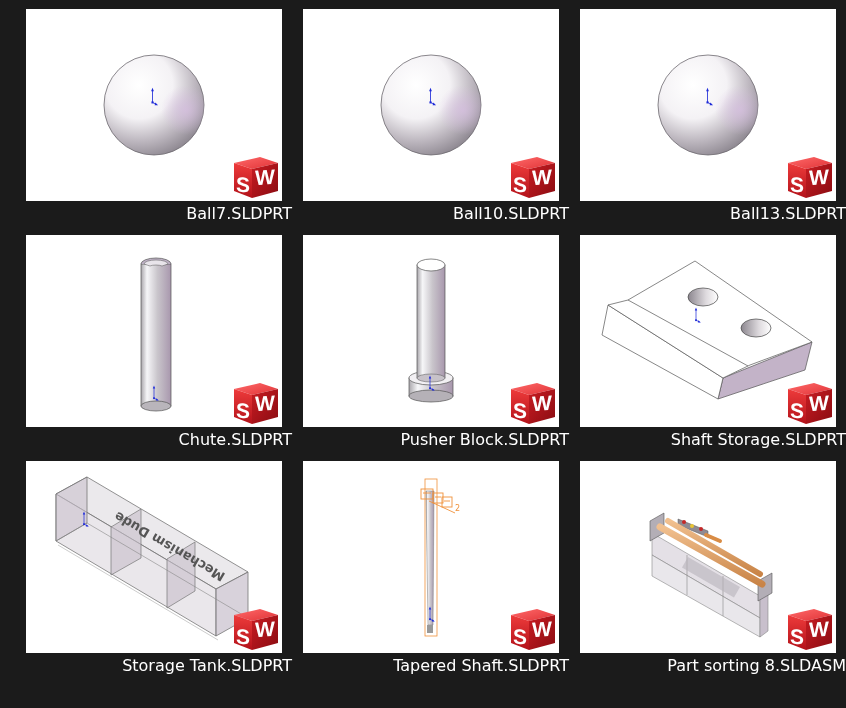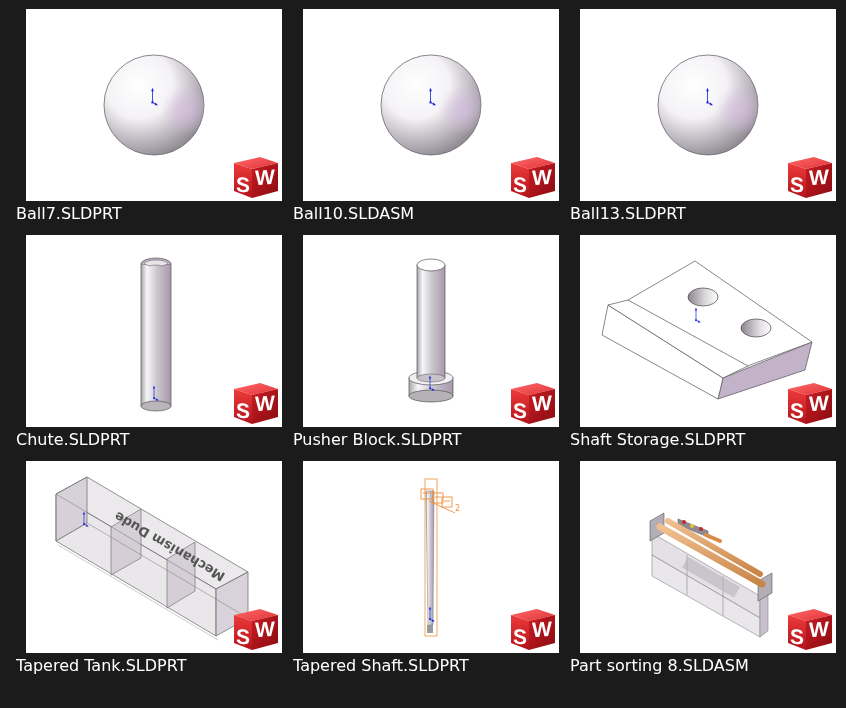--- a/index.html
+++ b/index.html
@@ -34,21 +34,21 @@
       position: absolute;
       right: 2px; bottom: 2px;
       width: 50px; height: 48px;
     }
     .label {
       position: absolute;
       left: -10px; right: -10px;
       top: 193px;
       height: 24px;
       line-height: 24px;
-      text-align: left;
+      text-align: right;
       color: #ffffff;
       font-size: 16px;
       white-space: nowrap;
     }
   </style>
 </head>
 <body>
 
 <svg width="0" height="0" style="position:absolute">
   <defs>
@@ -126,21 +126,21 @@
     <div class="thumb">
       <svg class="art" viewBox="0 0 256 192">
         <circle cx="128" cy="96" r="50" fill="url(#sphereGrad)" stroke="#6d6a70" stroke-width="0.8"></circle>
         <circle cx="128" cy="96" r="50" fill="url(#sphereTint)"></circle>
         <use href="#triad" x="124" y="78" width="14" height="21"></use>
       </svg>
       <svg class="sw-badge" viewBox="0 0 50 48">
           <use href="#swCube"></use>
         </svg>
     </div>
-    <div class="label">Ball10.SLDASM</div>
+    <div class="label">Ball10.SLDPRT</div>
   </div>
 
   <div class="item" style="left:580px;top:9px">
     <div class="thumb">
       <svg class="art" viewBox="0 0 256 192">
         <circle cx="128" cy="96" r="50" fill="url(#sphereGrad)" stroke="#6d6a70" stroke-width="0.8"></circle>
         <circle cx="128" cy="96" r="50" fill="url(#sphereTint)"></circle>
         <use href="#triad" x="124" y="78" width="14" height="21"></use>
       </svg>
       <svg class="sw-badge" viewBox="0 0 50 48">
@@ -214,21 +214,21 @@
         <line x1="30" y1="80" x2="61" y2="62" stroke="#888" stroke-width="0.6"></line>
         <line x1="61" y1="62" x2="222" y2="157" stroke="#888" stroke-width="0.6"></line>
         <line x1="32" y1="84" x2="192" y2="179" stroke="#aaa" stroke-width="0.6"></line>
         <text x="0" y="0" font-family="DejaVu Sans, sans-serif" font-size="13" font-weight="bold" fill="#555" transform="translate(200,113) rotate(30) scale(-1,-1)">Mechanism Dude</text>
         <use href="#triad" x="55" y="50" width="12" height="18"></use>
       </svg>
       <svg class="sw-badge" viewBox="0 0 50 48">
           <use href="#swCube"></use>
         </svg>
     </div>
-    <div class="label">Tapered Tank.SLDPRT</div>
+    <div class="label">Storage Tank.SLDPRT</div>
   </div>
 
   <div class="item" style="left:303px;top:461px">
     <div class="thumb">
       <svg class="art" viewBox="0 0 256 192">
         <rect x="122" y="18" width="12" height="157" fill="none" stroke="#f0913a" stroke-width="0.8"></rect>
         <polygon points="123,30 131,30 130,164 125,164" fill="url(#cylGrad)" stroke="#777" stroke-width="0.5"></polygon>
         <rect x="124" y="164" width="6" height="8" fill="#999"></rect>
         <g stroke="#f0913a" stroke-width="0.9" fill="none">
           <rect x="118" y="28" width="12" height="10"></rect>

